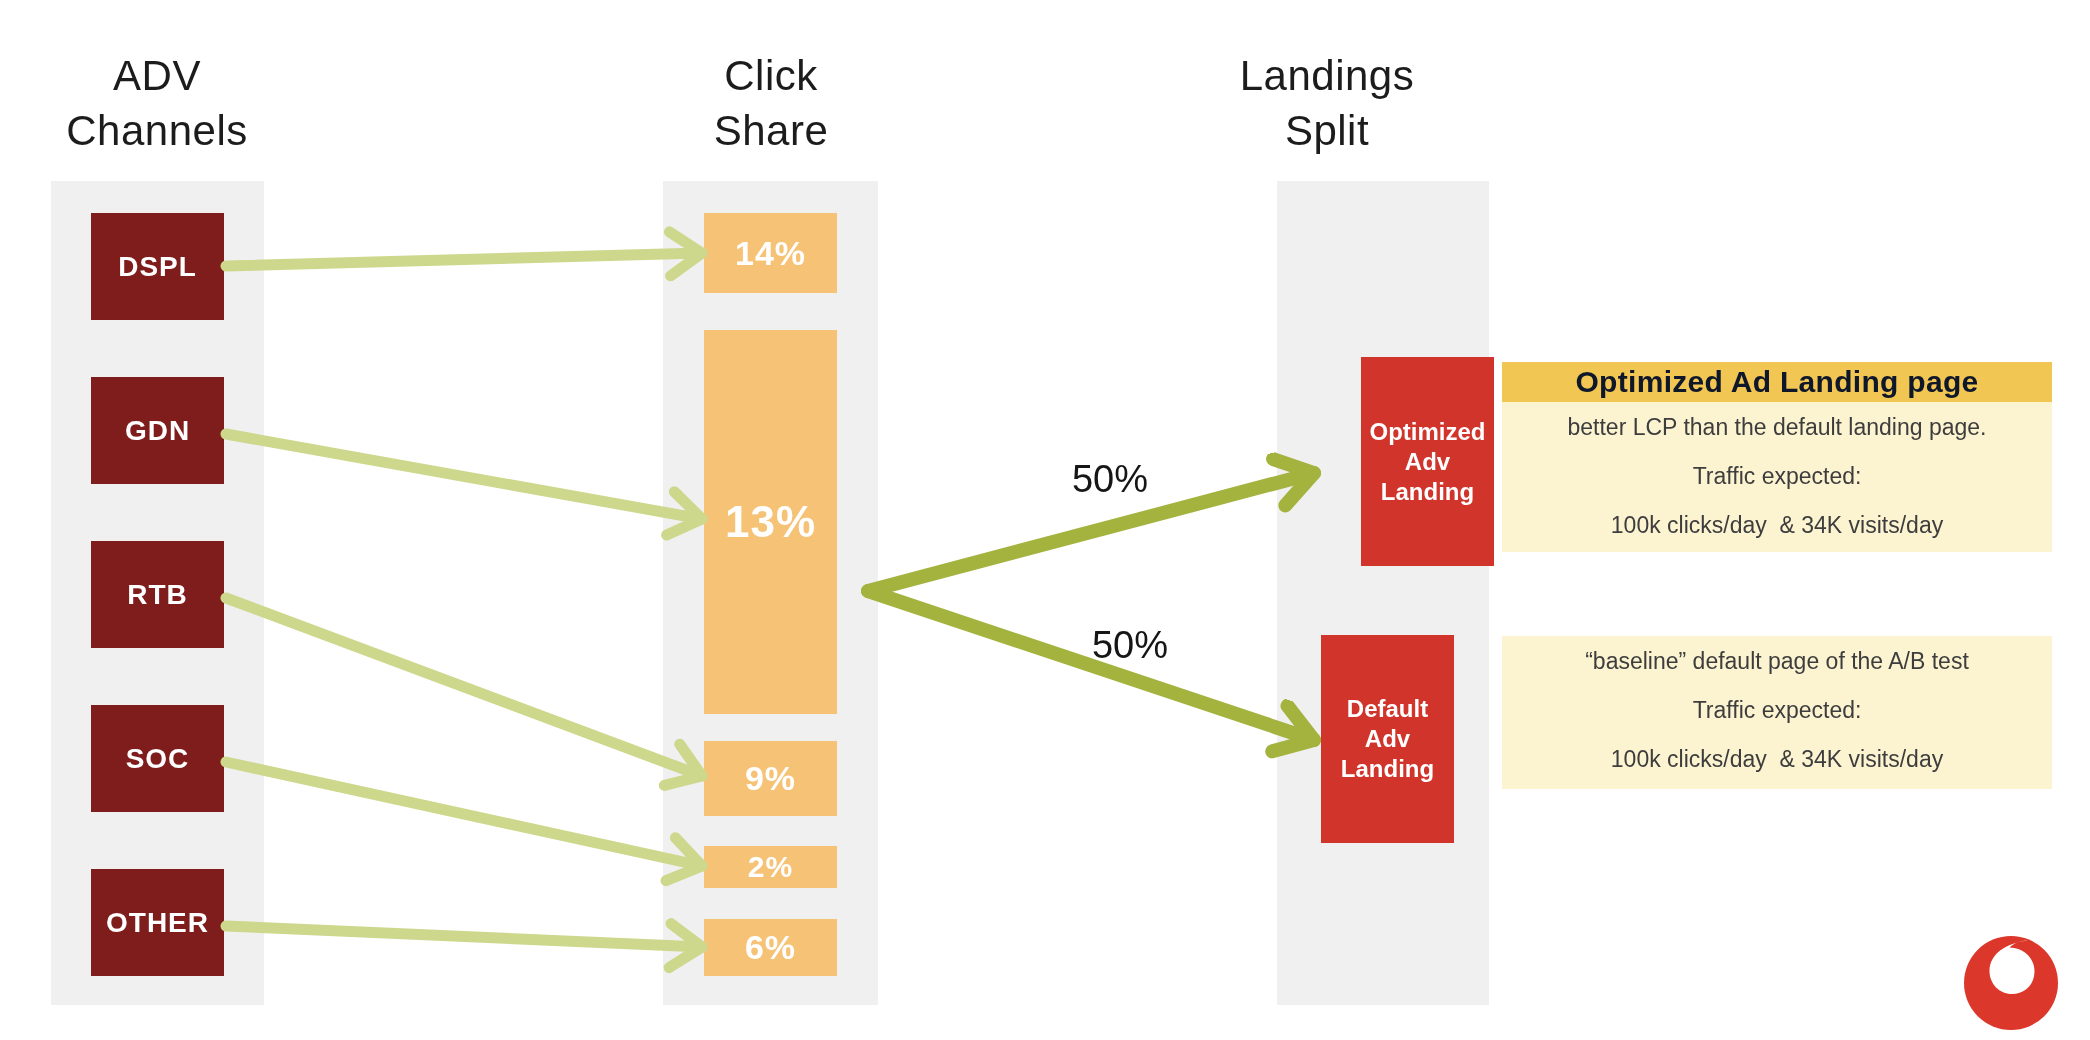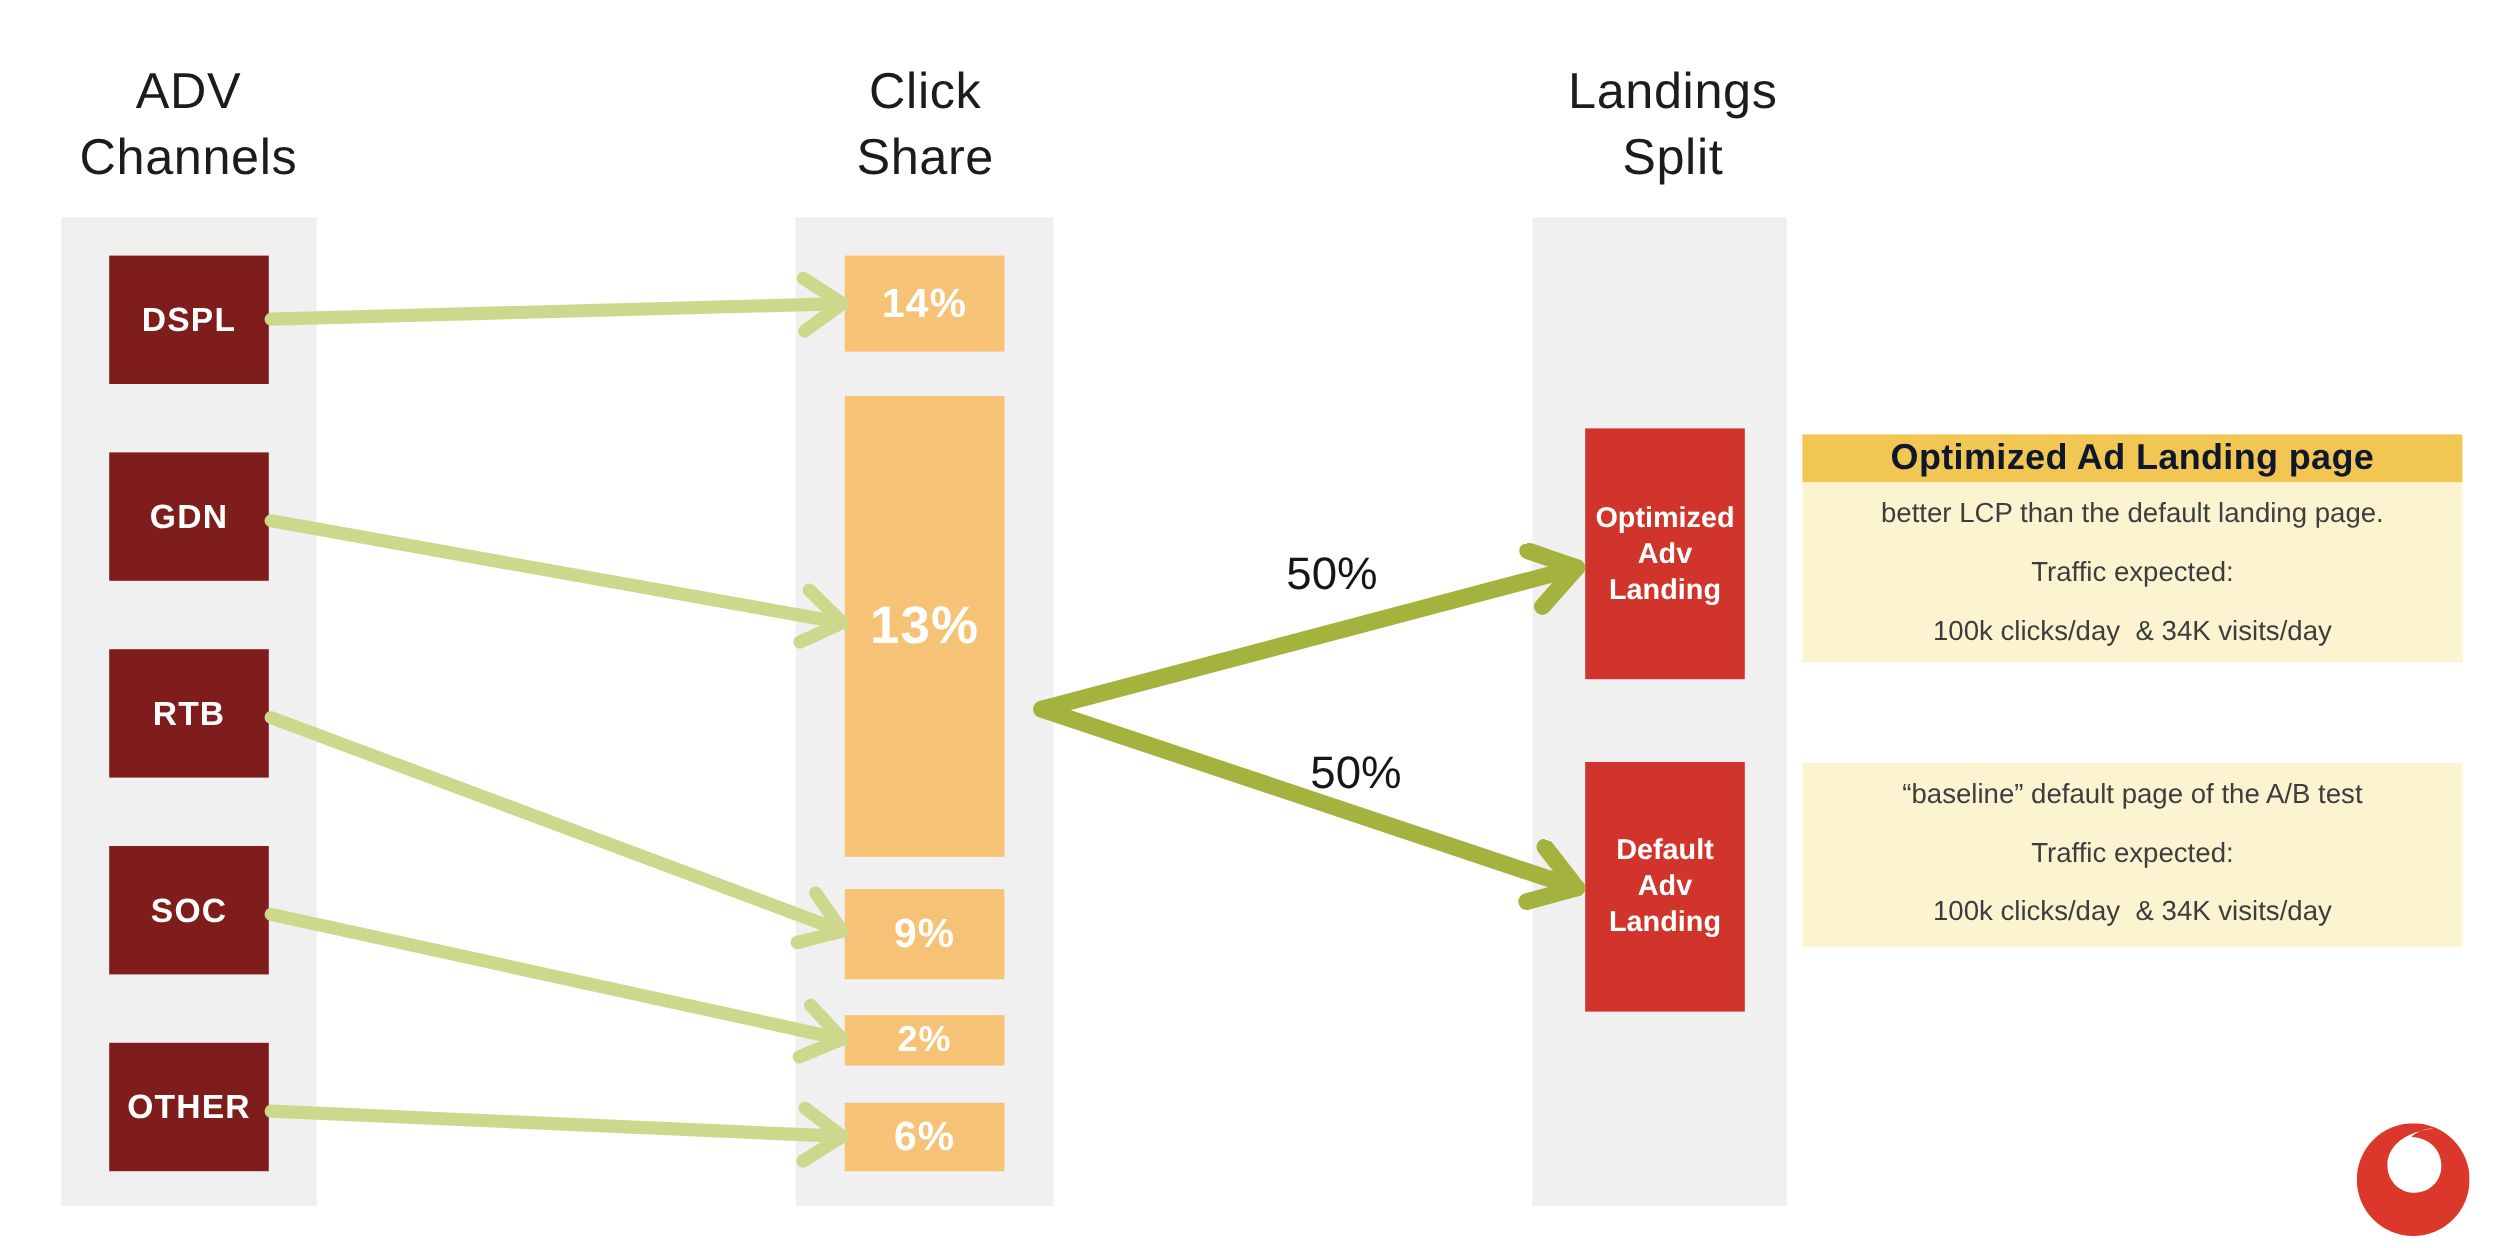--- a/index.html
+++ b/index.html
@@ -39,40 +39,40 @@
 </style>
 </head>
 <body>
 
 <div id="canvas">
 
   <div class="col-title" style="left:7px;top:48px;">ADV
 Channels</div>
   <div class="col-title" style="left:621px;top:48px;">Click
 Share</div>
-  <div class="col-title" style="left:1244px;top:48px;">Landings
+  <div class="col-title" style="left:1177px;top:48px;">Landings
 Split</div>
 
   <div class="panel" style="left:51px;width:213px;"></div>
   <div class="panel" style="left:663px;width:215px;"></div>
   <div class="panel" style="left:1277px;width:212px;"></div>
 
   <div class="box channel-box" style="top:213px;">DSPL</div>
   <div class="box channel-box" style="top:377px;">GDN</div>
   <div class="box channel-box" style="top:705px;">SOC</div>
   <div class="box channel-box" style="top:541px;">RTB</div>
   <div class="box channel-box" style="top:869px;">OTHER</div>
 
   <div class="box share-box" style="top:213px;height:80px;font-size:34px;">14%</div>
   <div class="box share-box" style="top:330px;height:384px;font-size:44px;">13%</div>
   <div class="box share-box" style="top:741px;height:75px;font-size:34px;">9%</div>
   <div class="box share-box" style="top:846px;height:42px;font-size:30px;">2%</div>
   <div class="box share-box" style="top:919px;height:57px;font-size:34px;">6%</div>
 
-  <div class="box landing-box" style="top:357px;height:209px;">Optimized
+  <div class="box landing-box" style="top:357px;height:209px;margin-left:40px;">Optimized
 Adv
 Landing</div>
   <div class="box landing-box" style="top:635px;height:208px;">Default
 Adv
 Landing</div>
 
   <div class="split-label" style="left:1045px;top:458px;">50%</div>
   <div class="split-label" style="left:1065px;top:624px;">50%</div>
 
   <div class="card" style="top:362px;">

